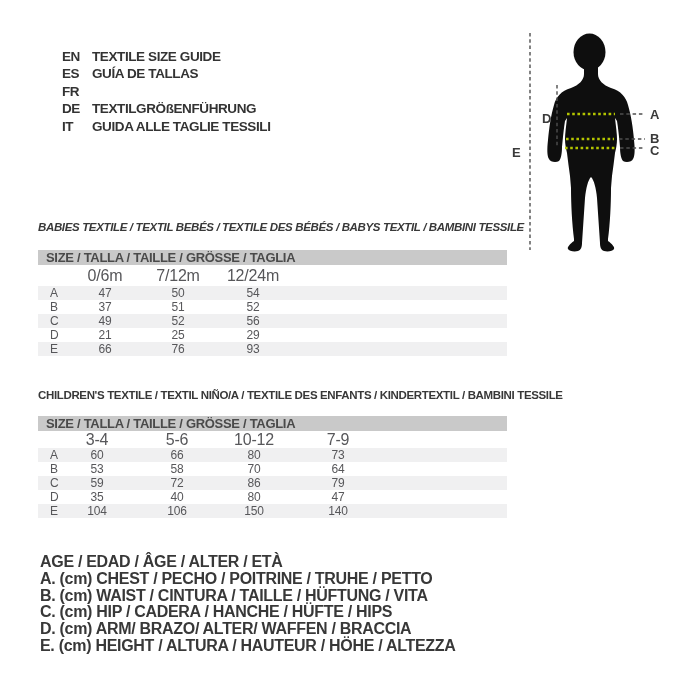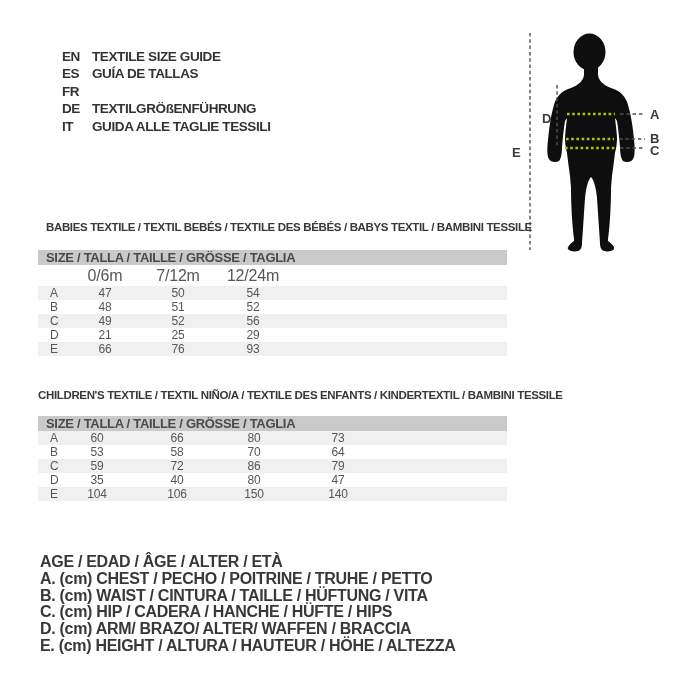--- a/index.html
+++ b/index.html
@@ -123,38 +123,38 @@
   <line x1="60" y1="120" x2="110" y2="120" stroke="#b2c400" stroke-width="2.6" stroke-dasharray="2.6 2.6"></line>
   <line x1="115" y1="120" x2="140" y2="120" stroke="#4f4f4f" stroke-width="1.4" stroke-dasharray="3.5 2.8"></line>
 
   <text class="fig-label" x="145" y="91">A</text>
   <text class="fig-label" x="145" y="115">B</text>
   <text class="fig-label" x="145" y="127">C</text>
   <text class="fig-label" x="37" y="95">D</text>
   <text class="fig-label" x="7" y="129">E</text>
 </svg>
 
-<div class="abs sec-title" style="left:46px;top:221px;">BABIES TEXTILE / TEXTIL BEBÉS / TEXTILE DES BÉBÉS / BABYS TEXTIL  / BAMBINI TESSILE</div>
+<div class="abs sec-title" style="left:38px;top:221px;font-style:italic;">BABIES TEXTILE / TEXTIL BEBÉS / TEXTILE DES BÉBÉS / BABYS TEXTIL  / BAMBINI TESSILE</div>
 
 <div class="abs size-table bt" style="left:38px;top:250px;">
   <div class="size-bar">SIZE / TALLA / TAILLE / GRÖSSE / TAGLIA</div>
   <div class="col-head">
     <span class="cell-val v1">0/6m</span>
     <span class="cell-val v2">7/12m</span>
     <span class="cell-val v3">12/24m</span>
   </div>
   <div class="trow odd">
     <span class="cell-label">A</span>
     <span class="cell-val v1">47</span>
     <span class="cell-val v2">50</span>
     <span class="cell-val v3">54</span>
   </div>
   <div class="trow">
     <span class="cell-label">B</span>
-    <span class="cell-val v1">48</span>
+    <span class="cell-val v1">37</span>
     <span class="cell-val v2">51</span>
     <span class="cell-val v3">52</span>
   </div>
   <div class="trow odd">
     <span class="cell-label">C</span>
     <span class="cell-val v1">49</span>
     <span class="cell-val v2">52</span>
     <span class="cell-val v3">56</span>
   </div>
   <div class="trow">
@@ -168,20 +168,26 @@
     <span class="cell-val v1">66</span>
     <span class="cell-val v2">76</span>
     <span class="cell-val v3">93</span>
   </div>
 </div>
 
 <div class="abs sec-title" style="left:38px;top:389px;">CHILDREN'S TEXTILE / TEXTIL NIÑO/A / TEXTILE DES ENFANTS / KINDERTEXTIL / BAMBINI TESSILE</div>
 
 <div class="abs size-table ct" style="left:38px;top:416px;">
   <div class="size-bar">SIZE / TALLA / TAILLE / GRÖSSE / TAGLIA</div>
+  <div class="col-head">
+    <span class="cell-val v1">3-4</span>
+    <span class="cell-val v2">5-6</span>
+    <span class="cell-val v3">10-12</span>
+    <span class="cell-val v4">7-9</span>
+  </div>
   <div class="trow odd">
     <span class="cell-label">A</span>
     <span class="cell-val v1">60</span>
     <span class="cell-val v2">66</span>
     <span class="cell-val v3">80</span>
     <span class="cell-val v4">73</span>
   </div>
   <div class="trow">
     <span class="cell-label">B</span>
     <span class="cell-val v1">53</span>

